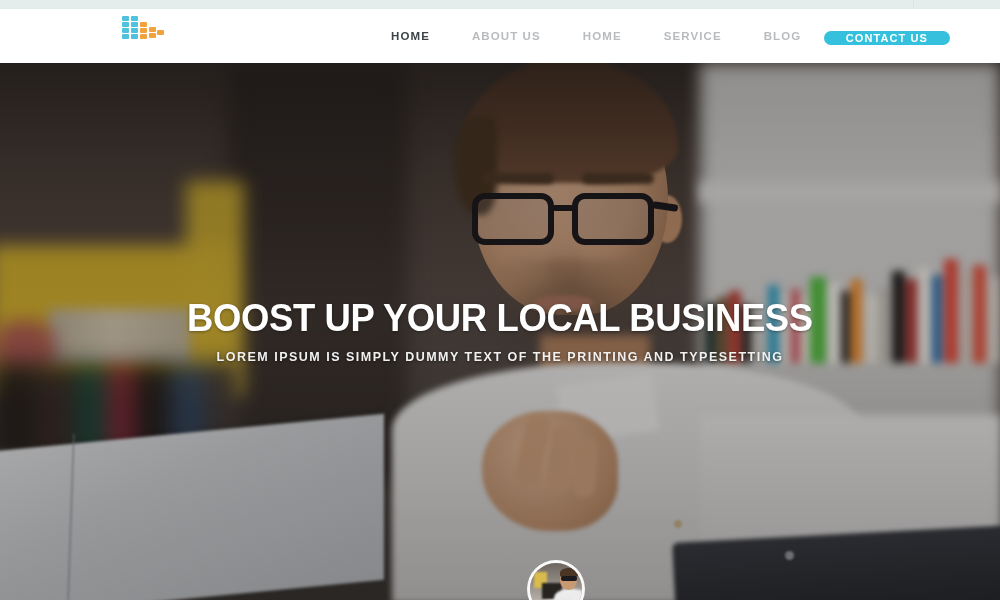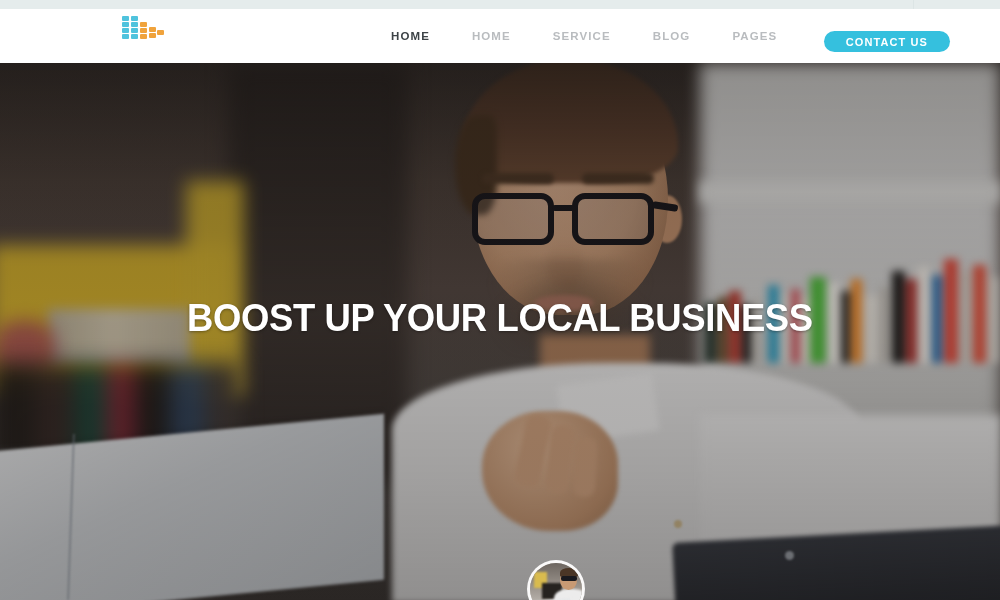--- a/index.html
+++ b/index.html
@@ -38,21 +38,21 @@
   .nav-item {
     font-size:11.5px; letter-spacing:1.1px; color:#b9bcbf;
     padding:0 21px; text-decoration:none; white-space:nowrap;
     font-weight:600; display:flex; align-items:center; height:54px;
   }
   .nav-item.active { color:#3d4347; font-weight:700; }
 
   
   .contact-btn {
     position:absolute; right:50px; top:22px;
-    height:21px; padding:0 22px; border-radius:15px;
+    height:14px; padding:0 22px; border-radius:15px;
     background:#35c0de; color:#ffffff; border:none;
     font-size:11px; font-weight:700; letter-spacing:1.1px;
     font-family:"Liberation Sans", sans-serif; cursor:pointer;
     display:flex; align-items:center; justify-content:center;
   }
 
   
   .hero {
     position:absolute; top:63px; left:0; width:1000px; height:537px;
     overflow:hidden; background:#3a3330;
@@ -311,20 +311,23 @@
           <rect x="27" y="11" width="7" height="5" rx="1"></rect>
           <rect x="27" y="17" width="7" height="5" rx="1"></rect>
           <rect x="35" y="14" width="7" height="5" rx="1"></rect>
         </g>
       </svg>
     </a>
 
     <nav class="nav">
       <a class="nav-item active" href="#">
         <span>HOME</span>
+      </a>
+      <a class="nav-item" href="#">
+        <span>ABOUT US</span>
       </a>
       <a class="nav-item" href="#">
         <span>HOME</span>
       </a>
       <a class="nav-item" href="#">
         <span>SERVICE</span>
       </a>
       <a class="nav-item" href="#">
         <span>BLOG</span>
       </a>
@@ -410,20 +413,21 @@
       <div class="laptop-edge"></div>
       <div class="tablet"></div>
       <div class="tablet-dot"></div>
       <div class="shirt-button"></div>
     </div>
 
     <div class="hero-overlay"></div>
 
     <div class="hero-text">
       <h1 class="hero-title">BOOST UP YOUR LOCAL BUSINESS</h1>
+      <p class="hero-sub">LOREM IPSUM IS SIMPLY DUMMY TEXT OF THE PRINTING AND TYPESETTING</p>
     </div>
 
     <div class="thumb-wrap">
       <div class="thumb">
         <div class="thumb-img">
           <div class="t-bg"></div>
           <div class="t-yellow"></div>
           <div class="t-dark"></div>
           <div class="t-shirt"></div>
           <div class="t-head"></div>

